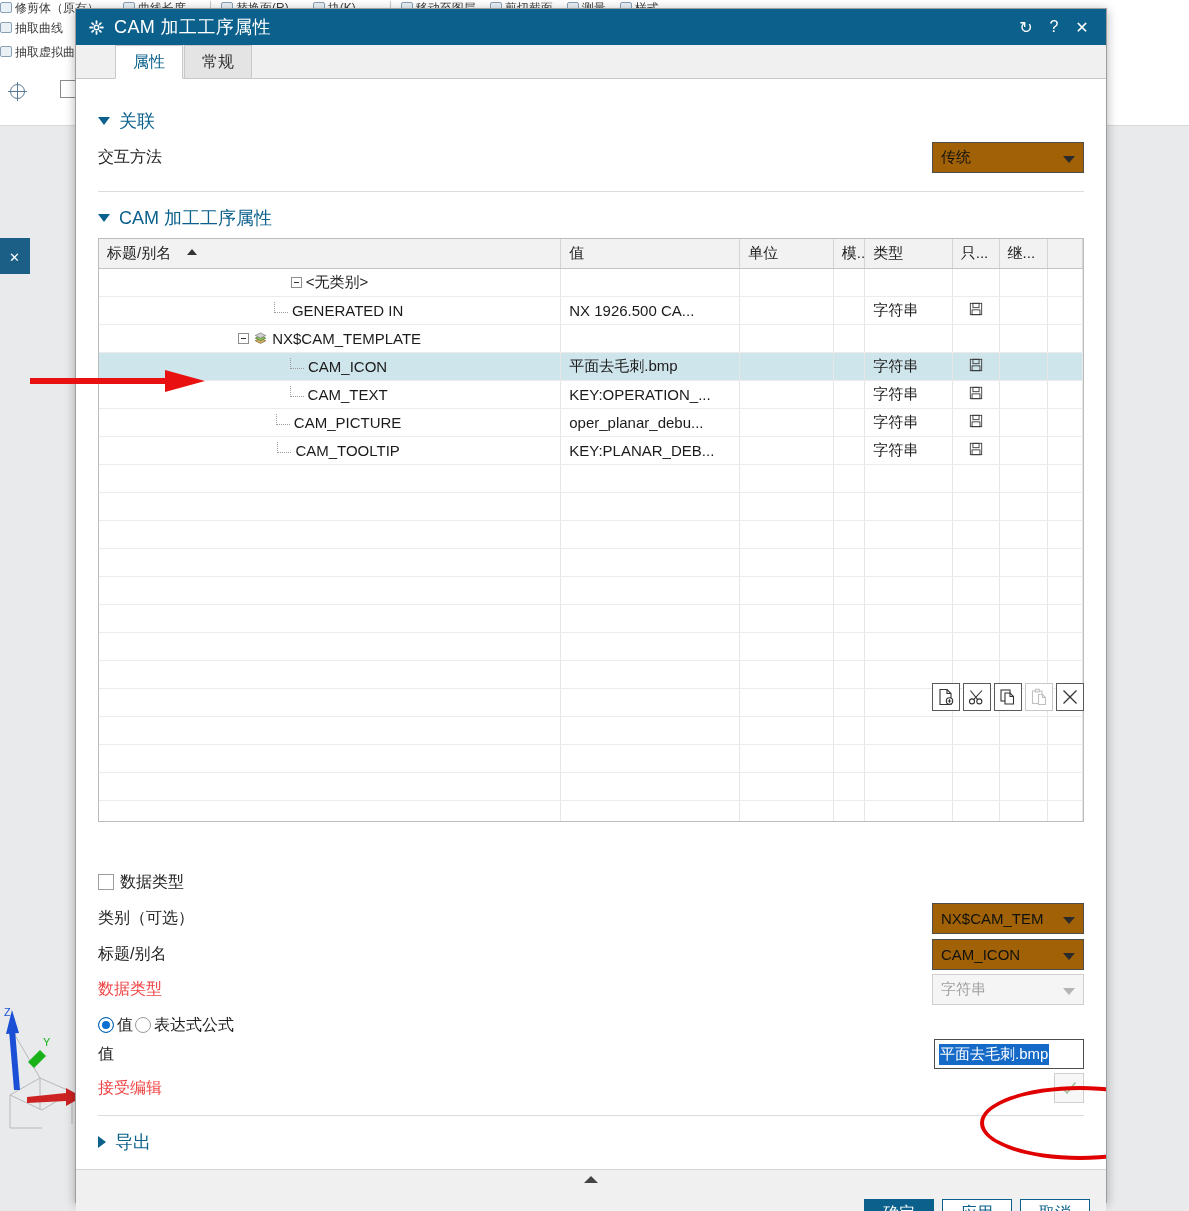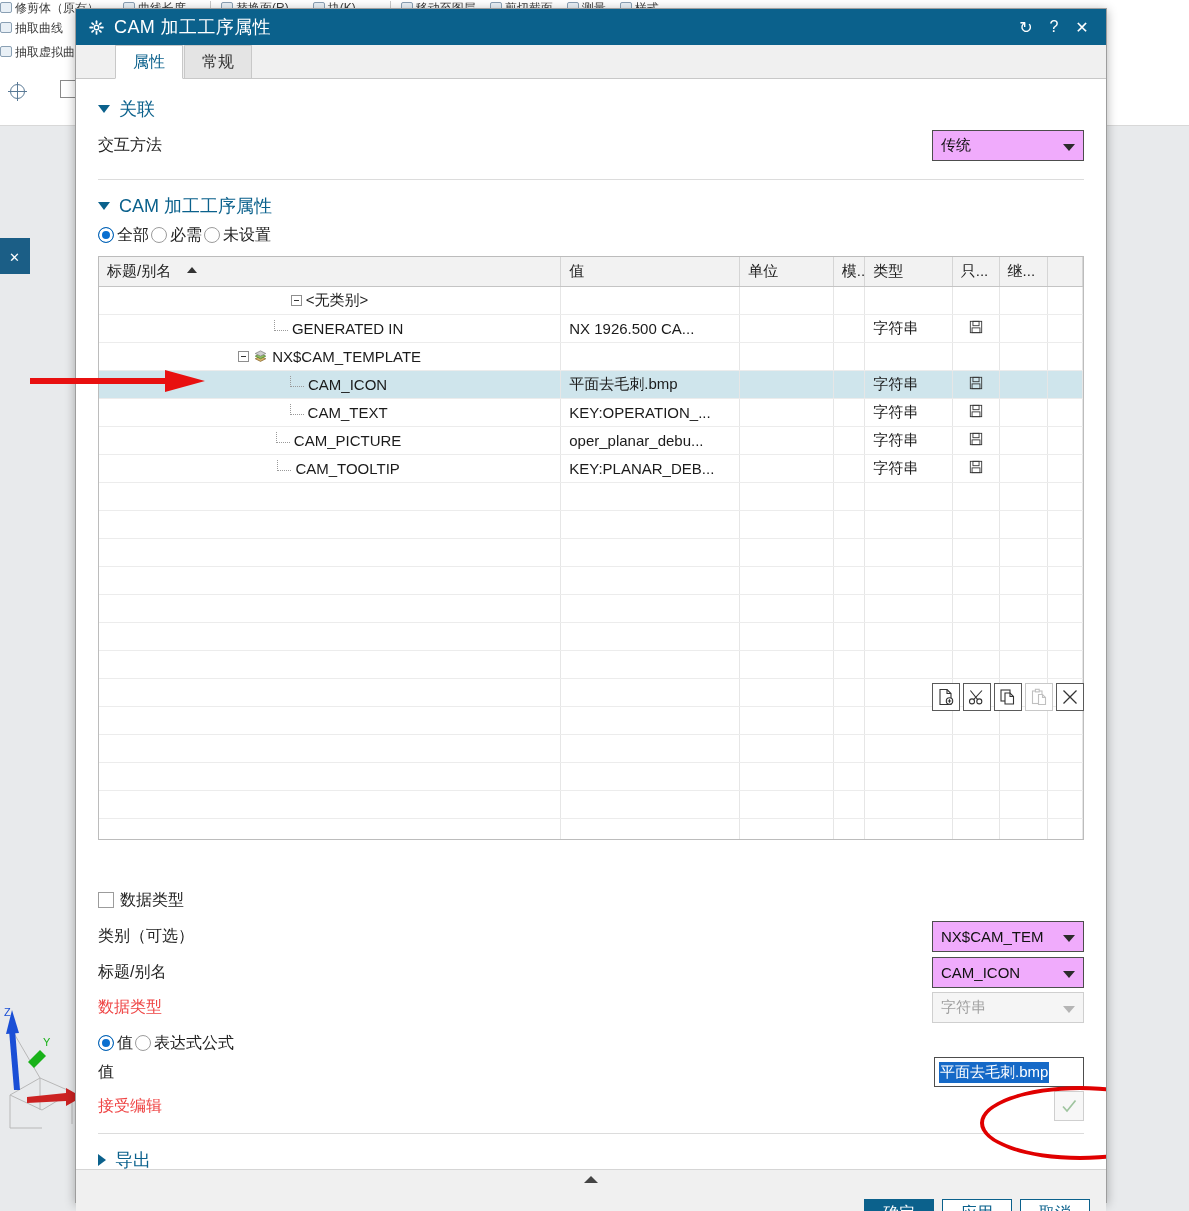--- a/index.html
+++ b/index.html
@@ -134,21 +134,21 @@
     margin-right: 1px; cursor: default;
   }
   .tab.active {
     background: #ffffff; color: #0b618c; border-bottom: 1px solid #ffffff;
     margin-bottom: -1px; height: 34px;
   }
 
   .dlg-body {
     position: relative;
     height: 1090px; background: #ffffff;
-    padding: 4px 22px;
+    padding: 16px 22px;
     overflow: hidden;
   }
 
   .section-head {
     display: flex; align-items: center;
     color: #0b618c; font-size: 18px;
     padding-top: 14px; cursor: default;
   }
   .tri-down {
     width: 0; height: 0; margin-right: 9px;
@@ -167,21 +167,21 @@
     display: flex; align-items: center;
     height: 36px; font-size: 16px; color: #222;
   }
   .row .lbl { flex: none; }
   .row .spacer { flex: 1 1 auto; }
   .lbl.disabled { color: #ef4444; font-family: Liberation Serif, serif; }
 
   .select {
     position: relative;
     width: 152px; height: 31px;
-    border: 1px solid #4d4d4d; background: #f0abfc;
+    border: 1px solid #4d4d4d; background: #a16207;
     display: flex; align-items: center;
     padding: 0 24px 0 8px;
     font-size: 15px; color: #111;
     white-space: nowrap; overflow: hidden;
     cursor: default;
   }
   .select.disabled {
     border-color: #cfcfcf; background: #f5f5f5; color: #a0a0a0;
   }
   .select .sel-caret {
@@ -419,34 +419,20 @@
       </div>
     </div>
 
     <div class="hr"></div>
 
     <div class="section-head">
       <span class="tri-down"></span>
       <span>CAM 加工工序属性</span>
     </div>
 
-    <div class="radio-row">
-      <label class="radio on">
-        <span class="dot"></span>
-        <span class="rl">全部</span>
-      </label>
-      <label class="radio">
-        <span class="dot"></span>
-        <span class="rl">必需</span>
-      </label>
-      <label class="radio">
-        <span class="dot"></span>
-        <span class="rl">未设置</span>
-      </label>
-    </div>
 
     <div class="table-wrap">
       <table class="prop">
         <colgroup>
           <col style="width:454px">
             <col style="width:176px">
             <col style="width:92px">
           <col style="width:31px">
             <col style="width:86px">
             <col style="width:46px">

